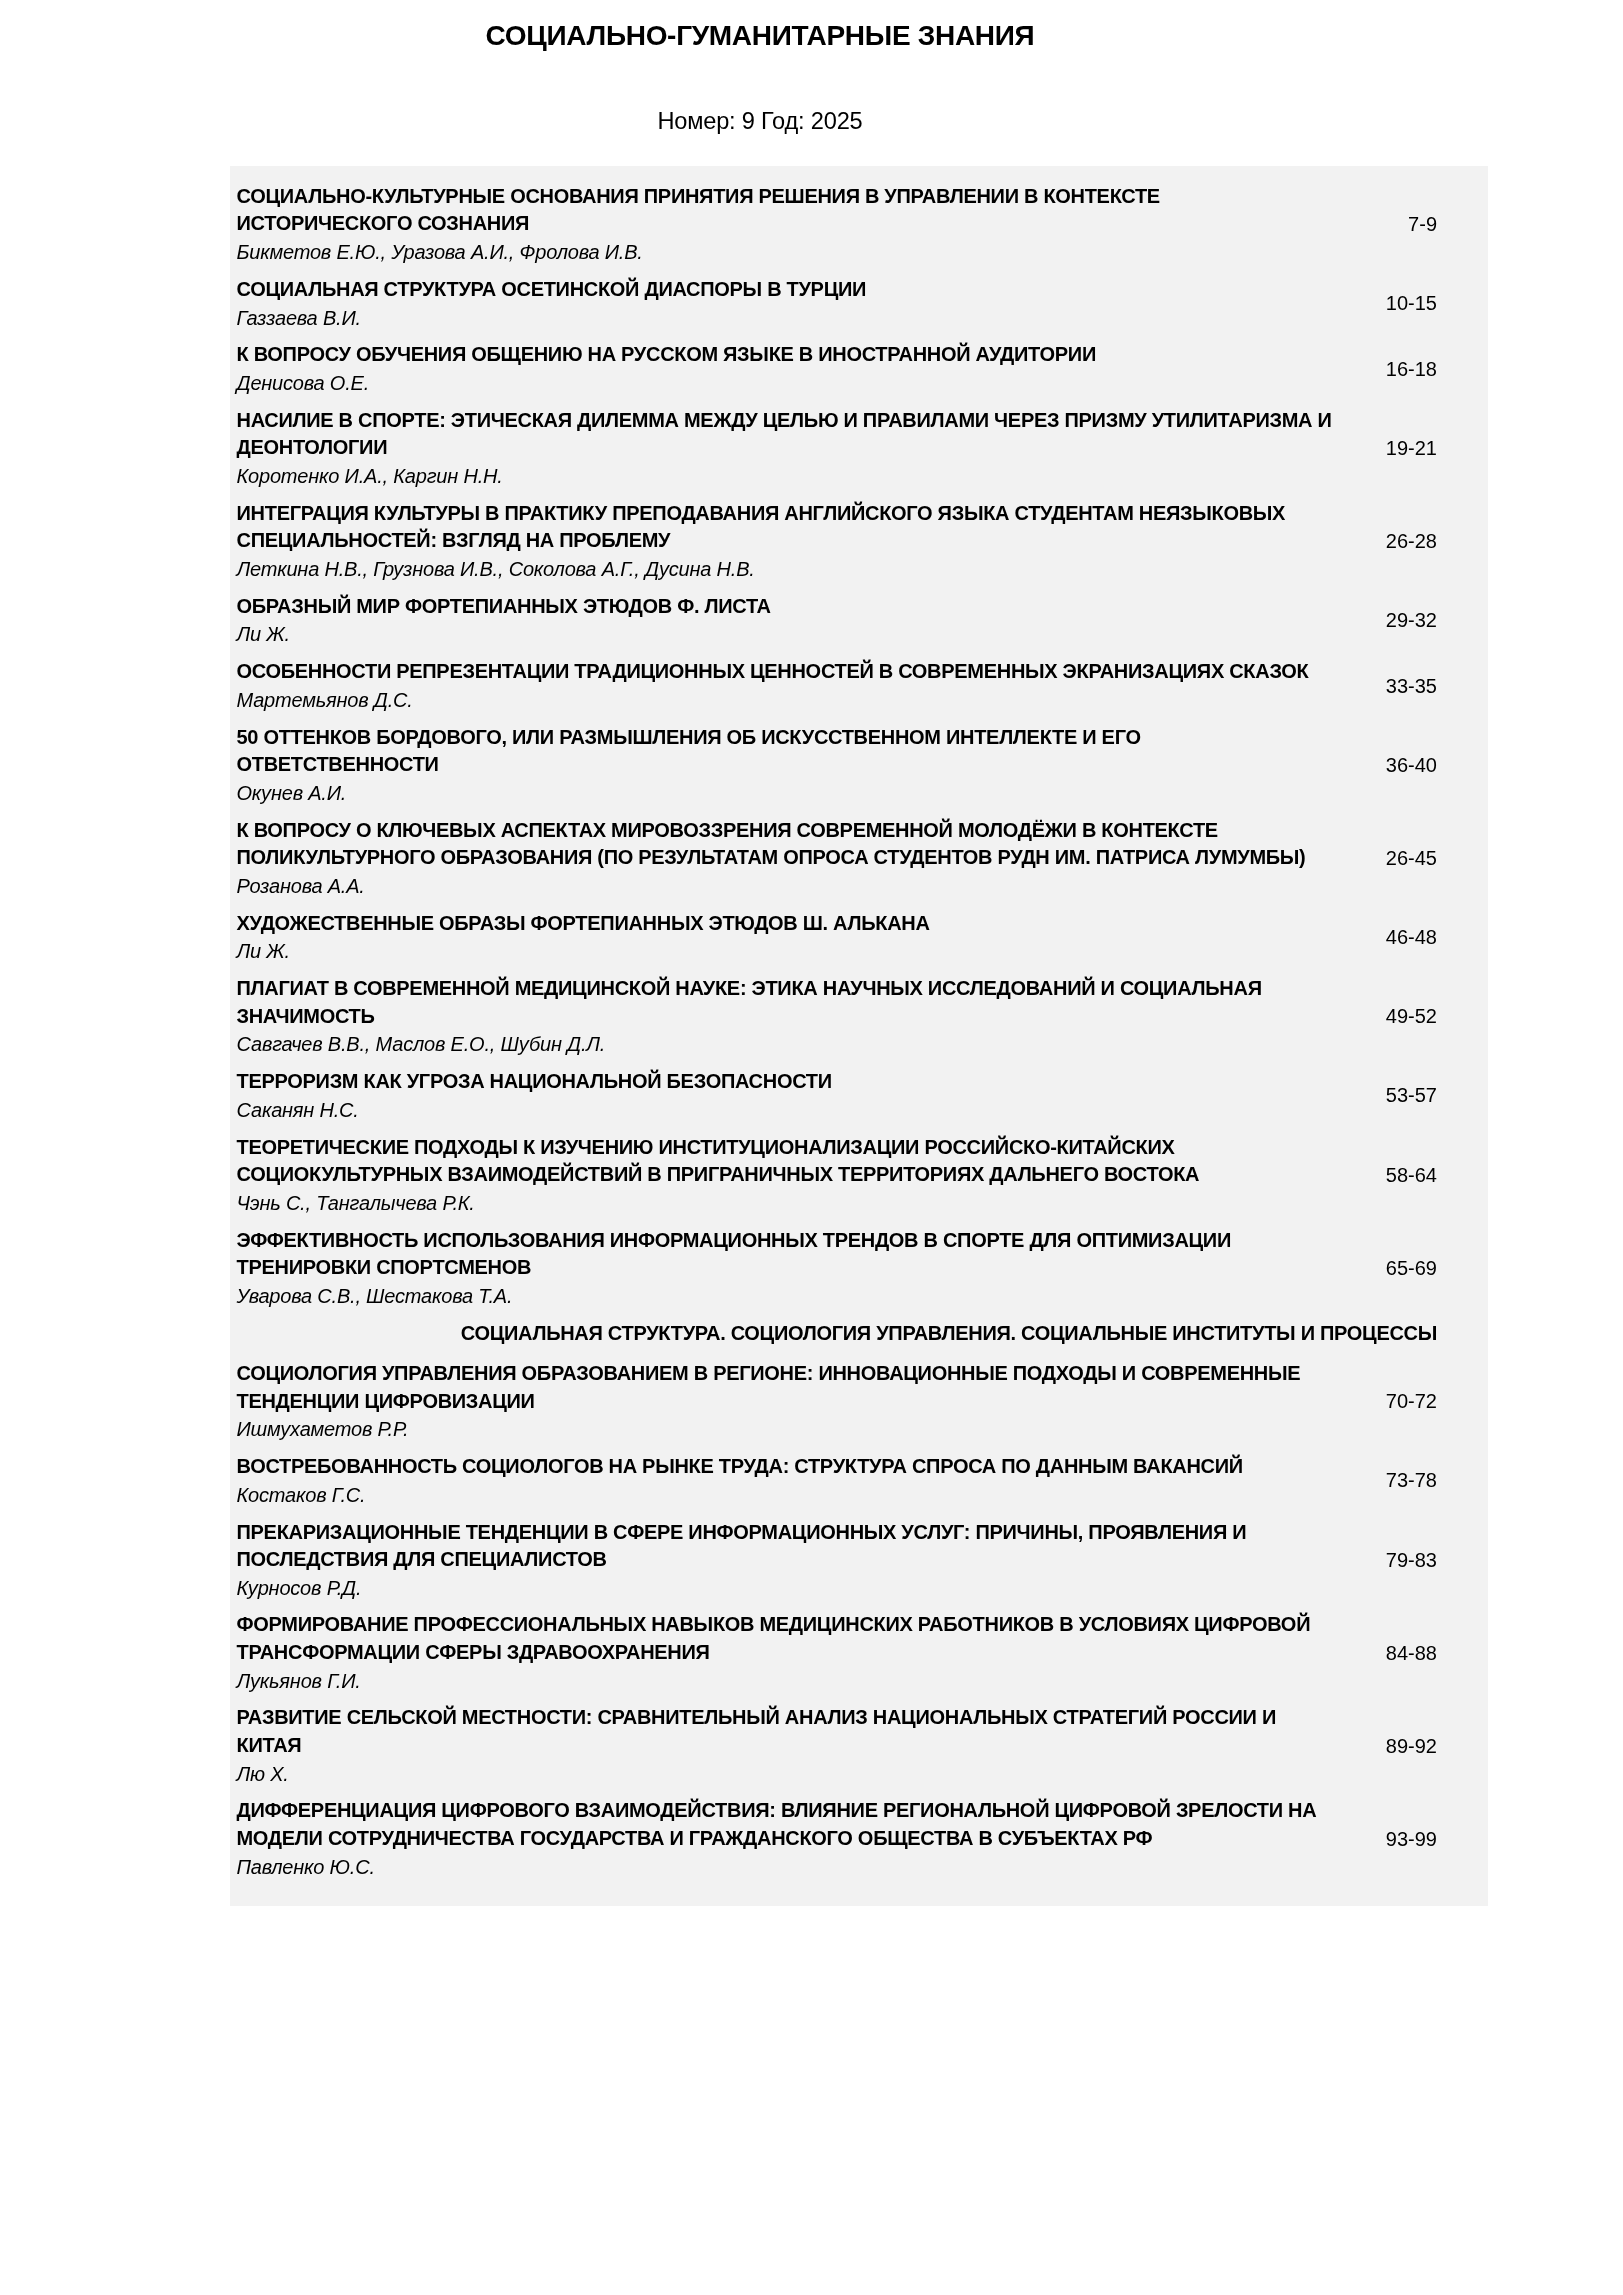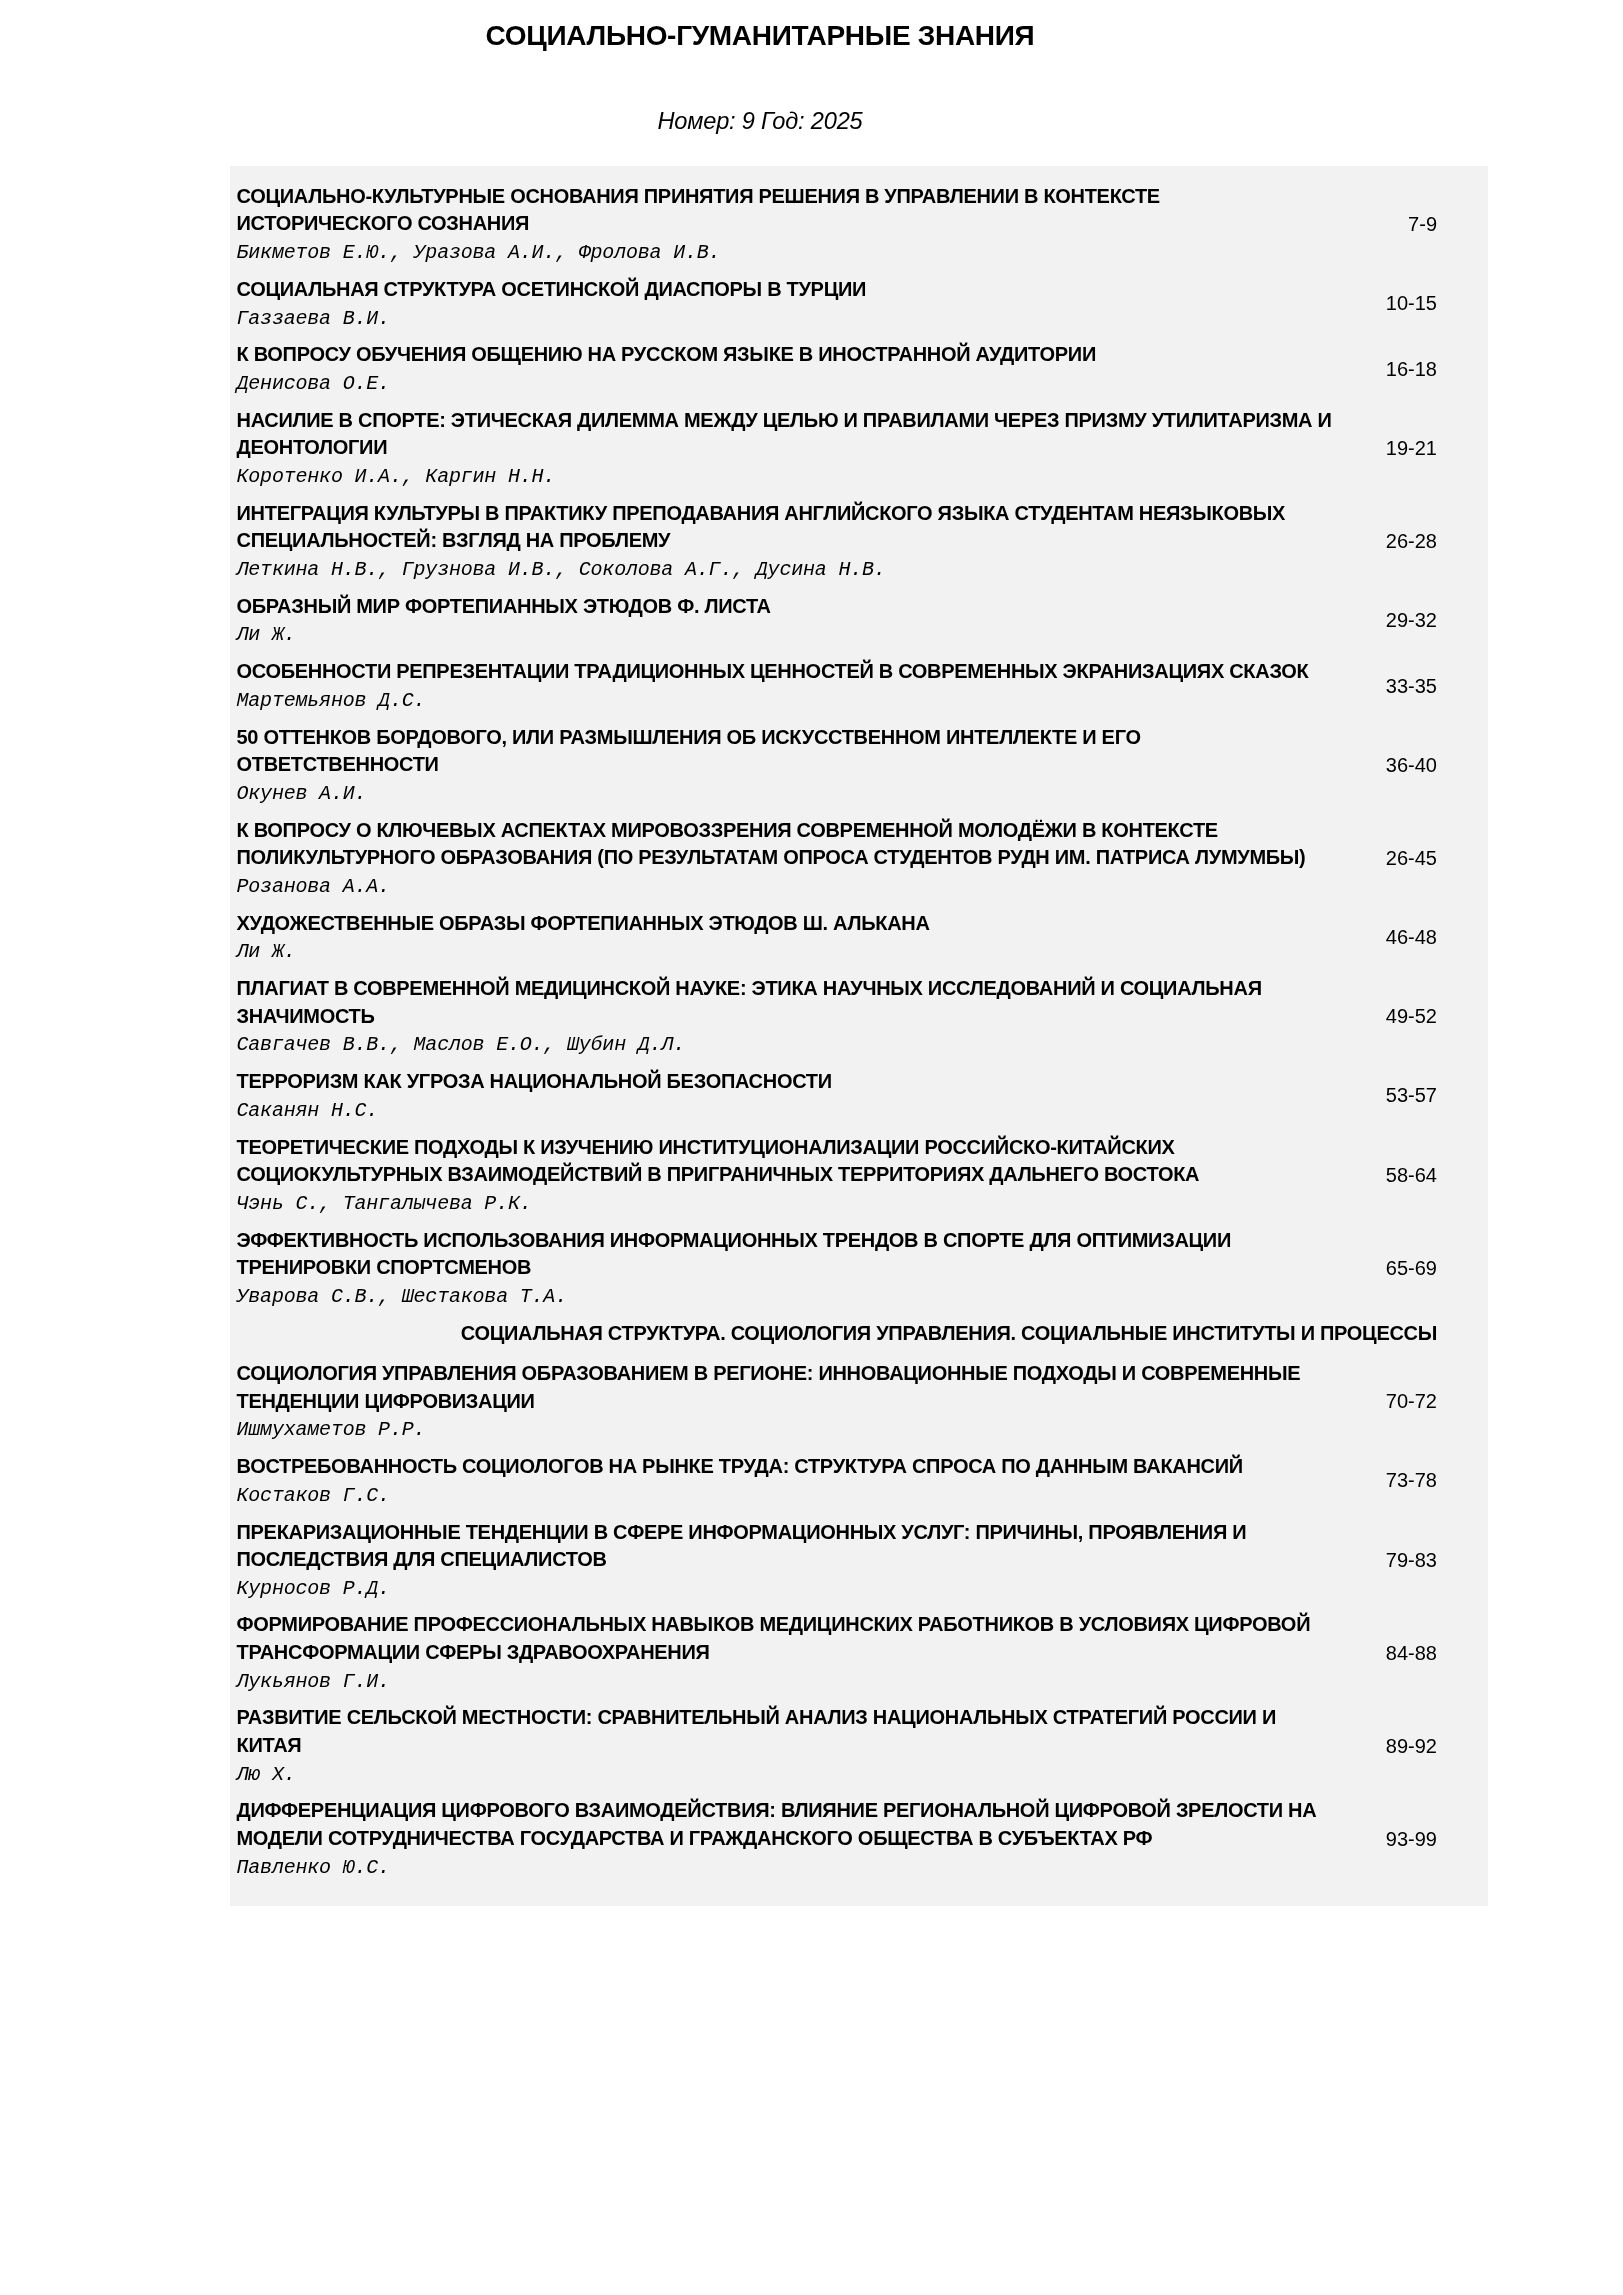--- a/index.html
+++ b/index.html
@@ -25,21 +25,20 @@
     font-size:28px;
     font-weight:bold;
     letter-spacing:-0.3px;
     line-height:34px;
   }
   .doc-issue{
     margin-top:54px;
     font-size:23.6px;
     letter-spacing:-0.2px;
     line-height:29px;
-    font-style:italic;
   }
   .toc{
     margin-top:30px;
     margin-left:230px;
     width:1258px;
     box-sizing:border-box;
     background:var(--list-bg);
     padding:17px 51px 25px 6.5px;
   }
   .row{
@@ -54,21 +53,20 @@
     font-size:20px;
     line-height:27.5px;
     letter-spacing:-0.3px;
   }
   .authors{
     font-style:italic;
     font-size:20px;
     line-height:27.5px;
     letter-spacing:-0.2px;
     margin-top:1.3px;
-    font-family:Liberation Mono, monospace;
   }
   .pages{
     flex:0 0 79px;
     text-align:right;
     font-size:20px;
     line-height:27.5px;
     white-space:nowrap;
   }
   .row.section{
     display:block;

